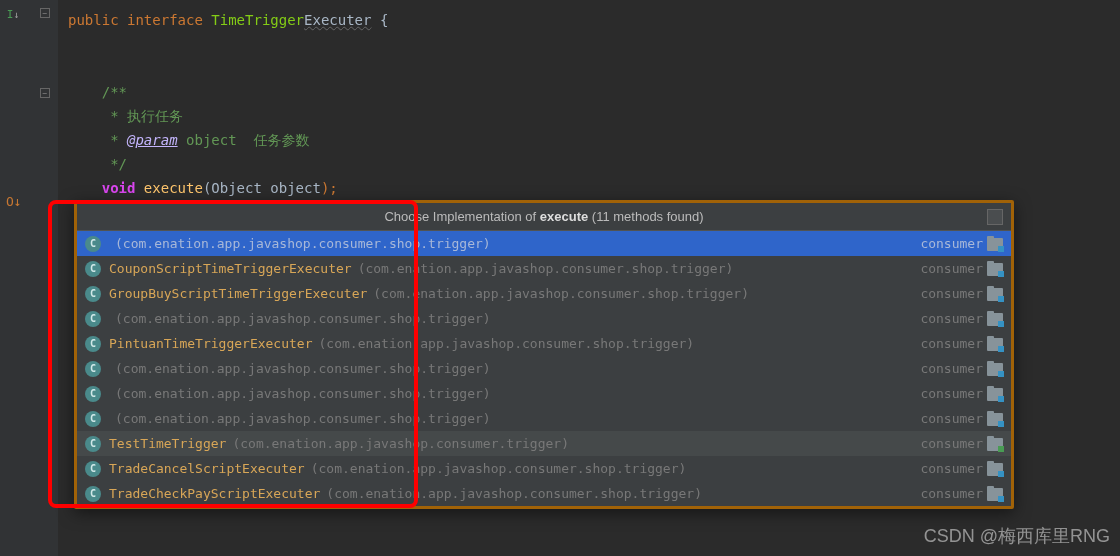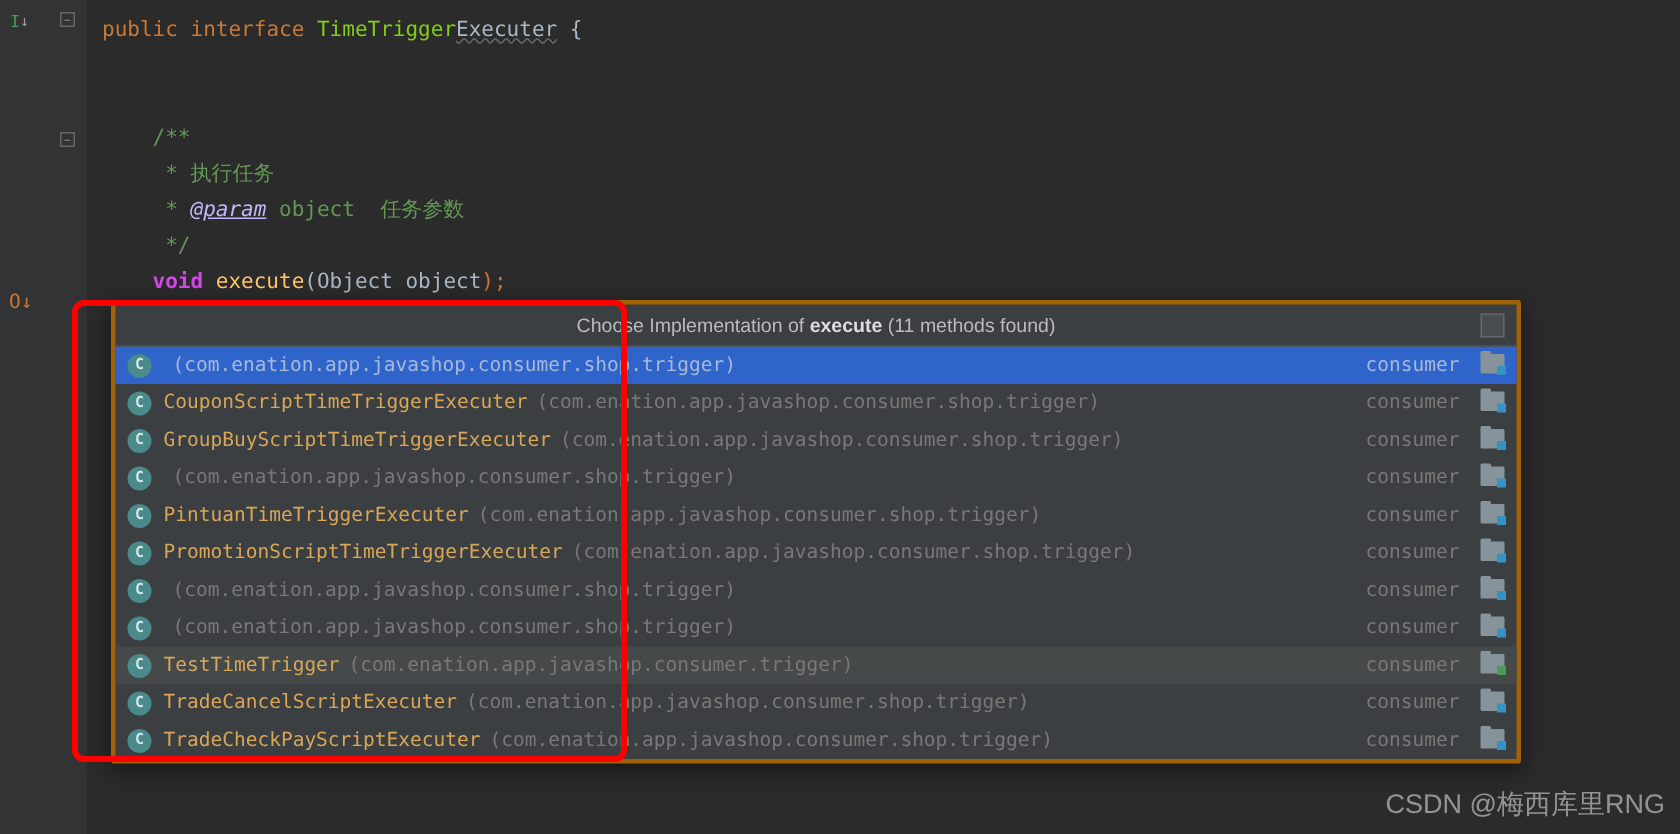--- a/index.html
+++ b/index.html
@@ -164,22 +164,22 @@
       color: #787878;
       margin-left: 6px;
       font-family: 'Consolas', monospace;
     }
     .popup-item.selected .item-package {
       color: #a8b8d8;
     }
     .item-right {
       margin-left: auto;
       display: flex;
-      align-items: flex-start;
-      gap: 14px;
+      align-items: flex-end;
+      gap: 4px;
     }
     .item-module {
       color: #787878;
       font-family: 'Consolas', monospace;
     }
     .popup-item.selected .item-module {
       color: #a8b8d8;
     }
     .folder-icon {
       width: 16px;
@@ -300,21 +300,20 @@
         <div class="class-icon">C</div>
         <span class="item-name">PintuanTimeTriggerExecuter</span>
         <span class="item-package">(com.enation.app.javashop.consumer.shop.trigger)</span>
         <div class="item-right">
           <span class="item-module">consumer</span>
           <div class="folder-icon"></div>
         </div>
       </li>
       <li class="popup-item">
         <div class="class-icon">C</div>
-        <span class="item-name">PromotionScriptTimeTriggerExecuter</span>
         <span class="item-package">(com.enation.app.javashop.consumer.shop.trigger)</span>
         <div class="item-right">
           <span class="item-module">consumer</span>
           <div class="folder-icon"></div>
         </div>
       </li>
       <li class="popup-item">
         <div class="class-icon">C</div>
         <span class="item-package">(com.enation.app.javashop.consumer.shop.trigger)</span>
         <div class="item-right">

